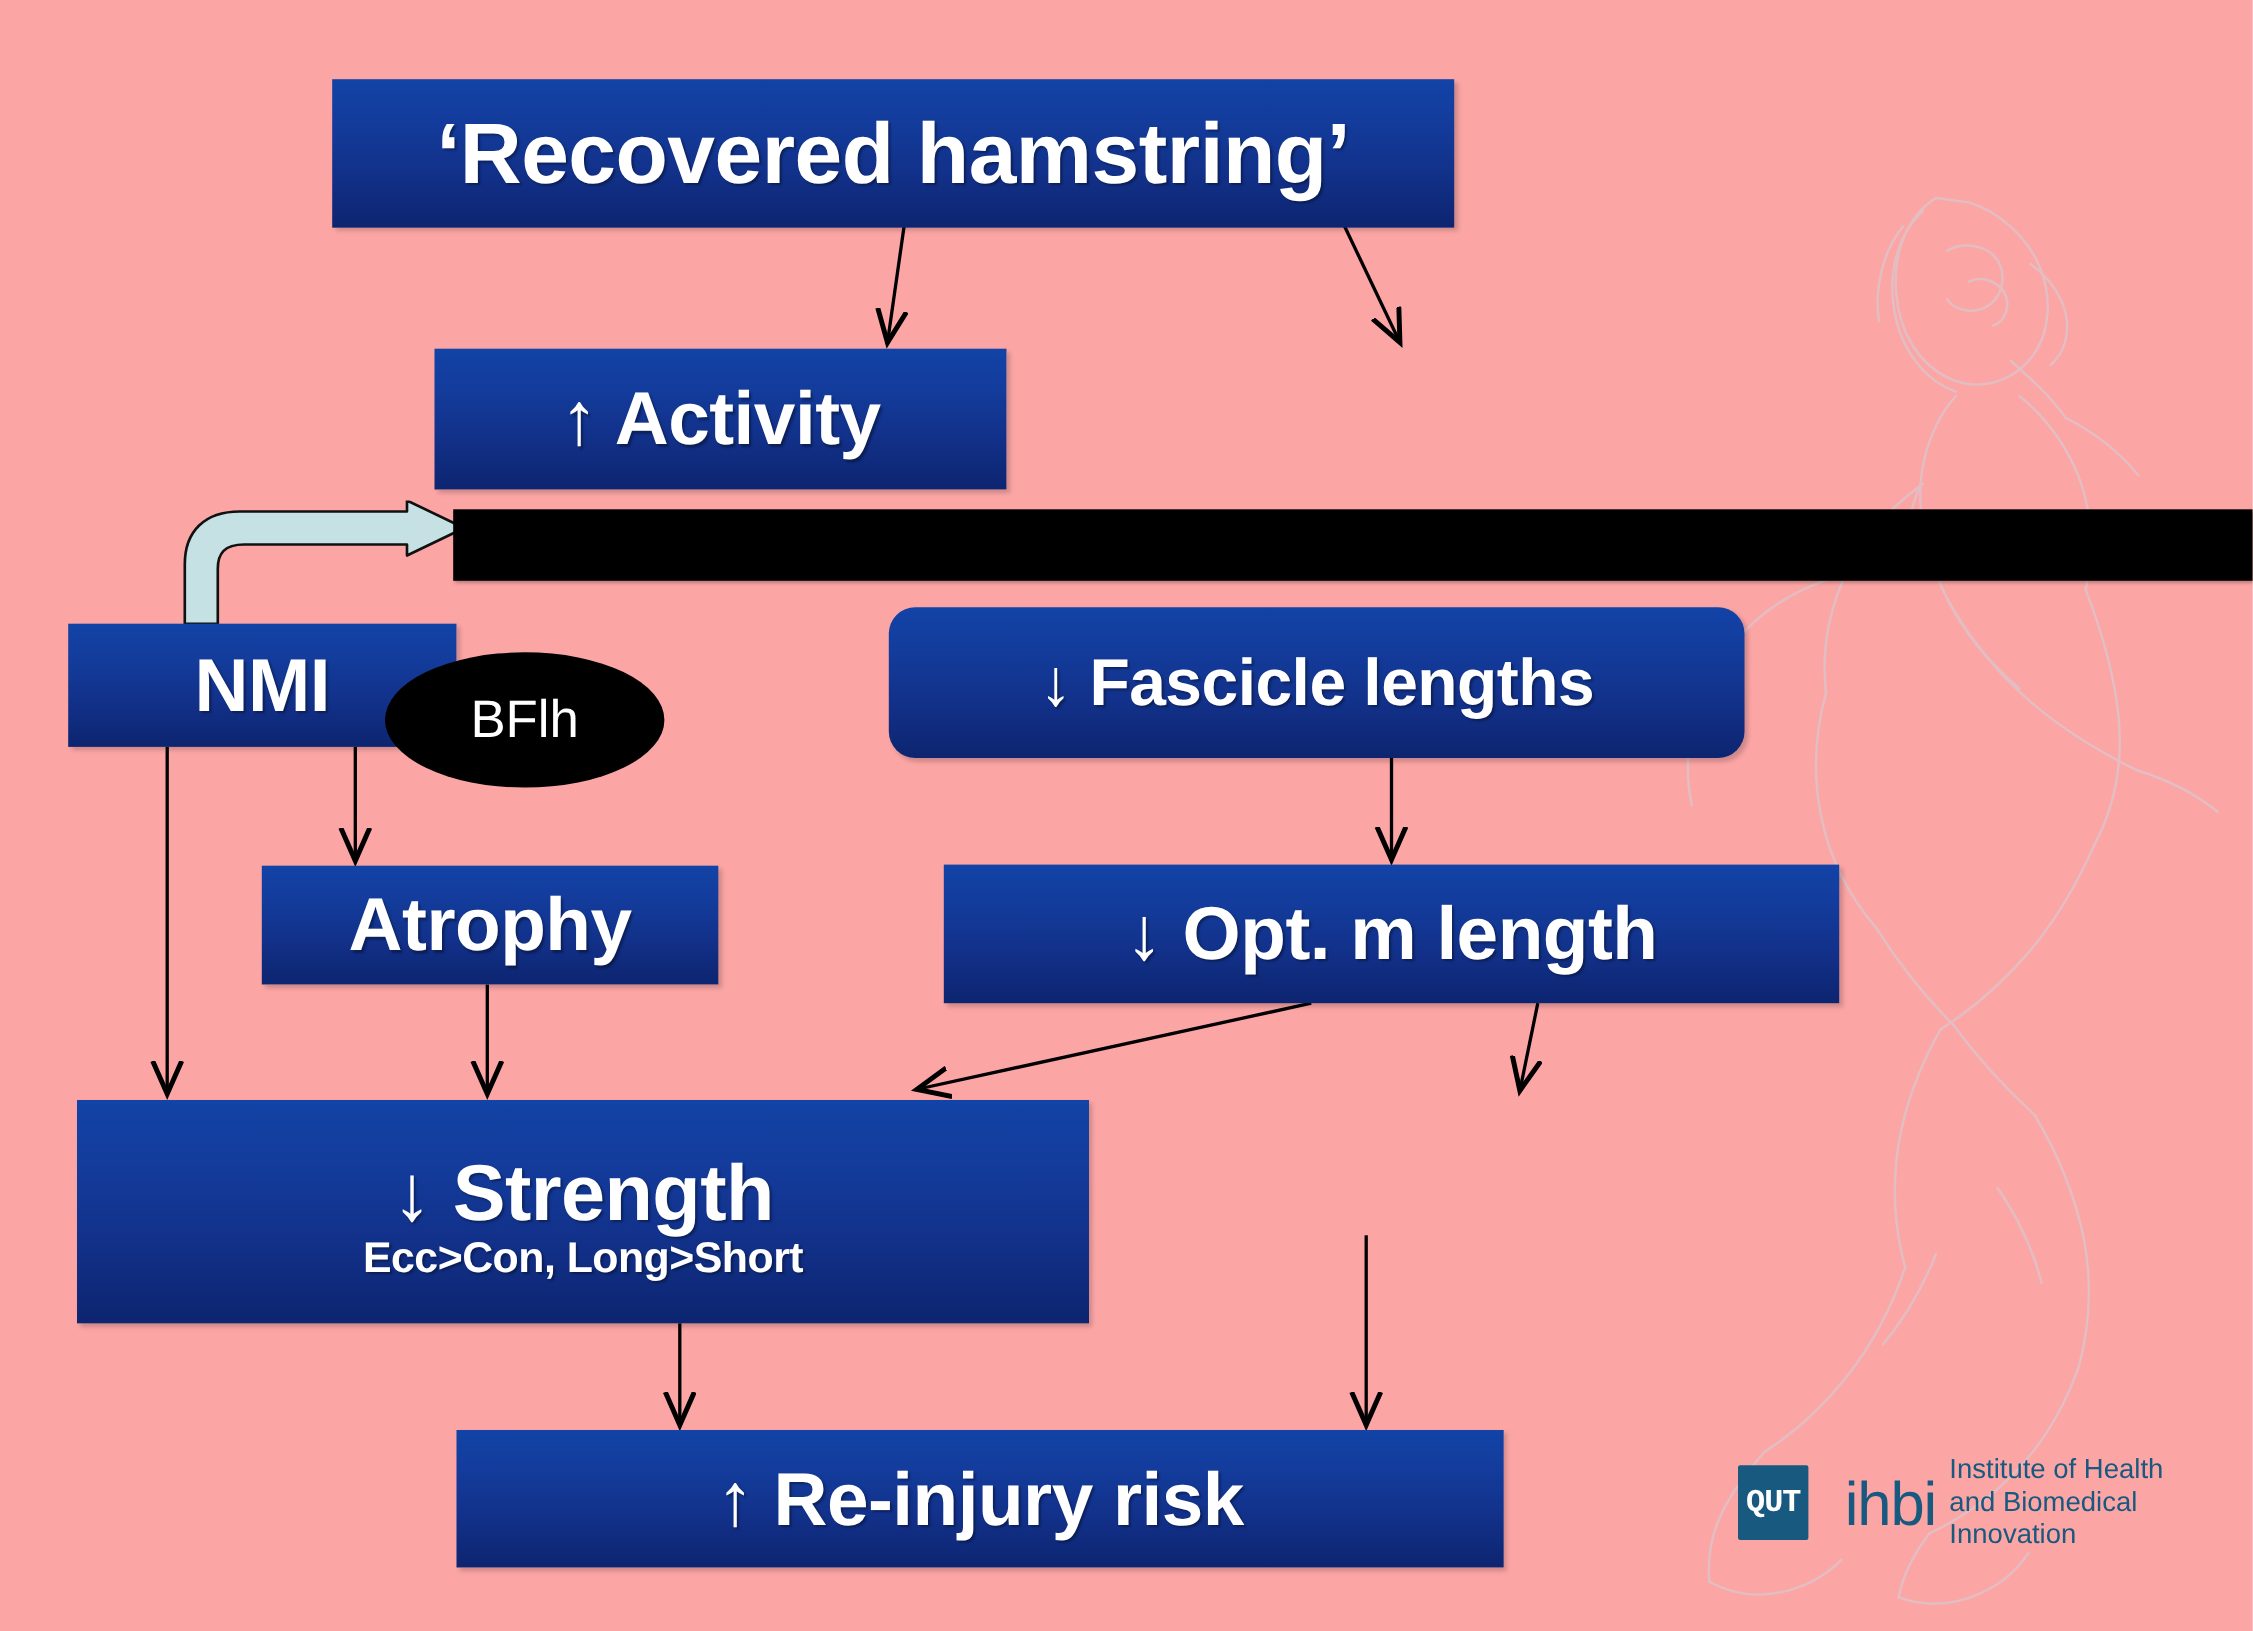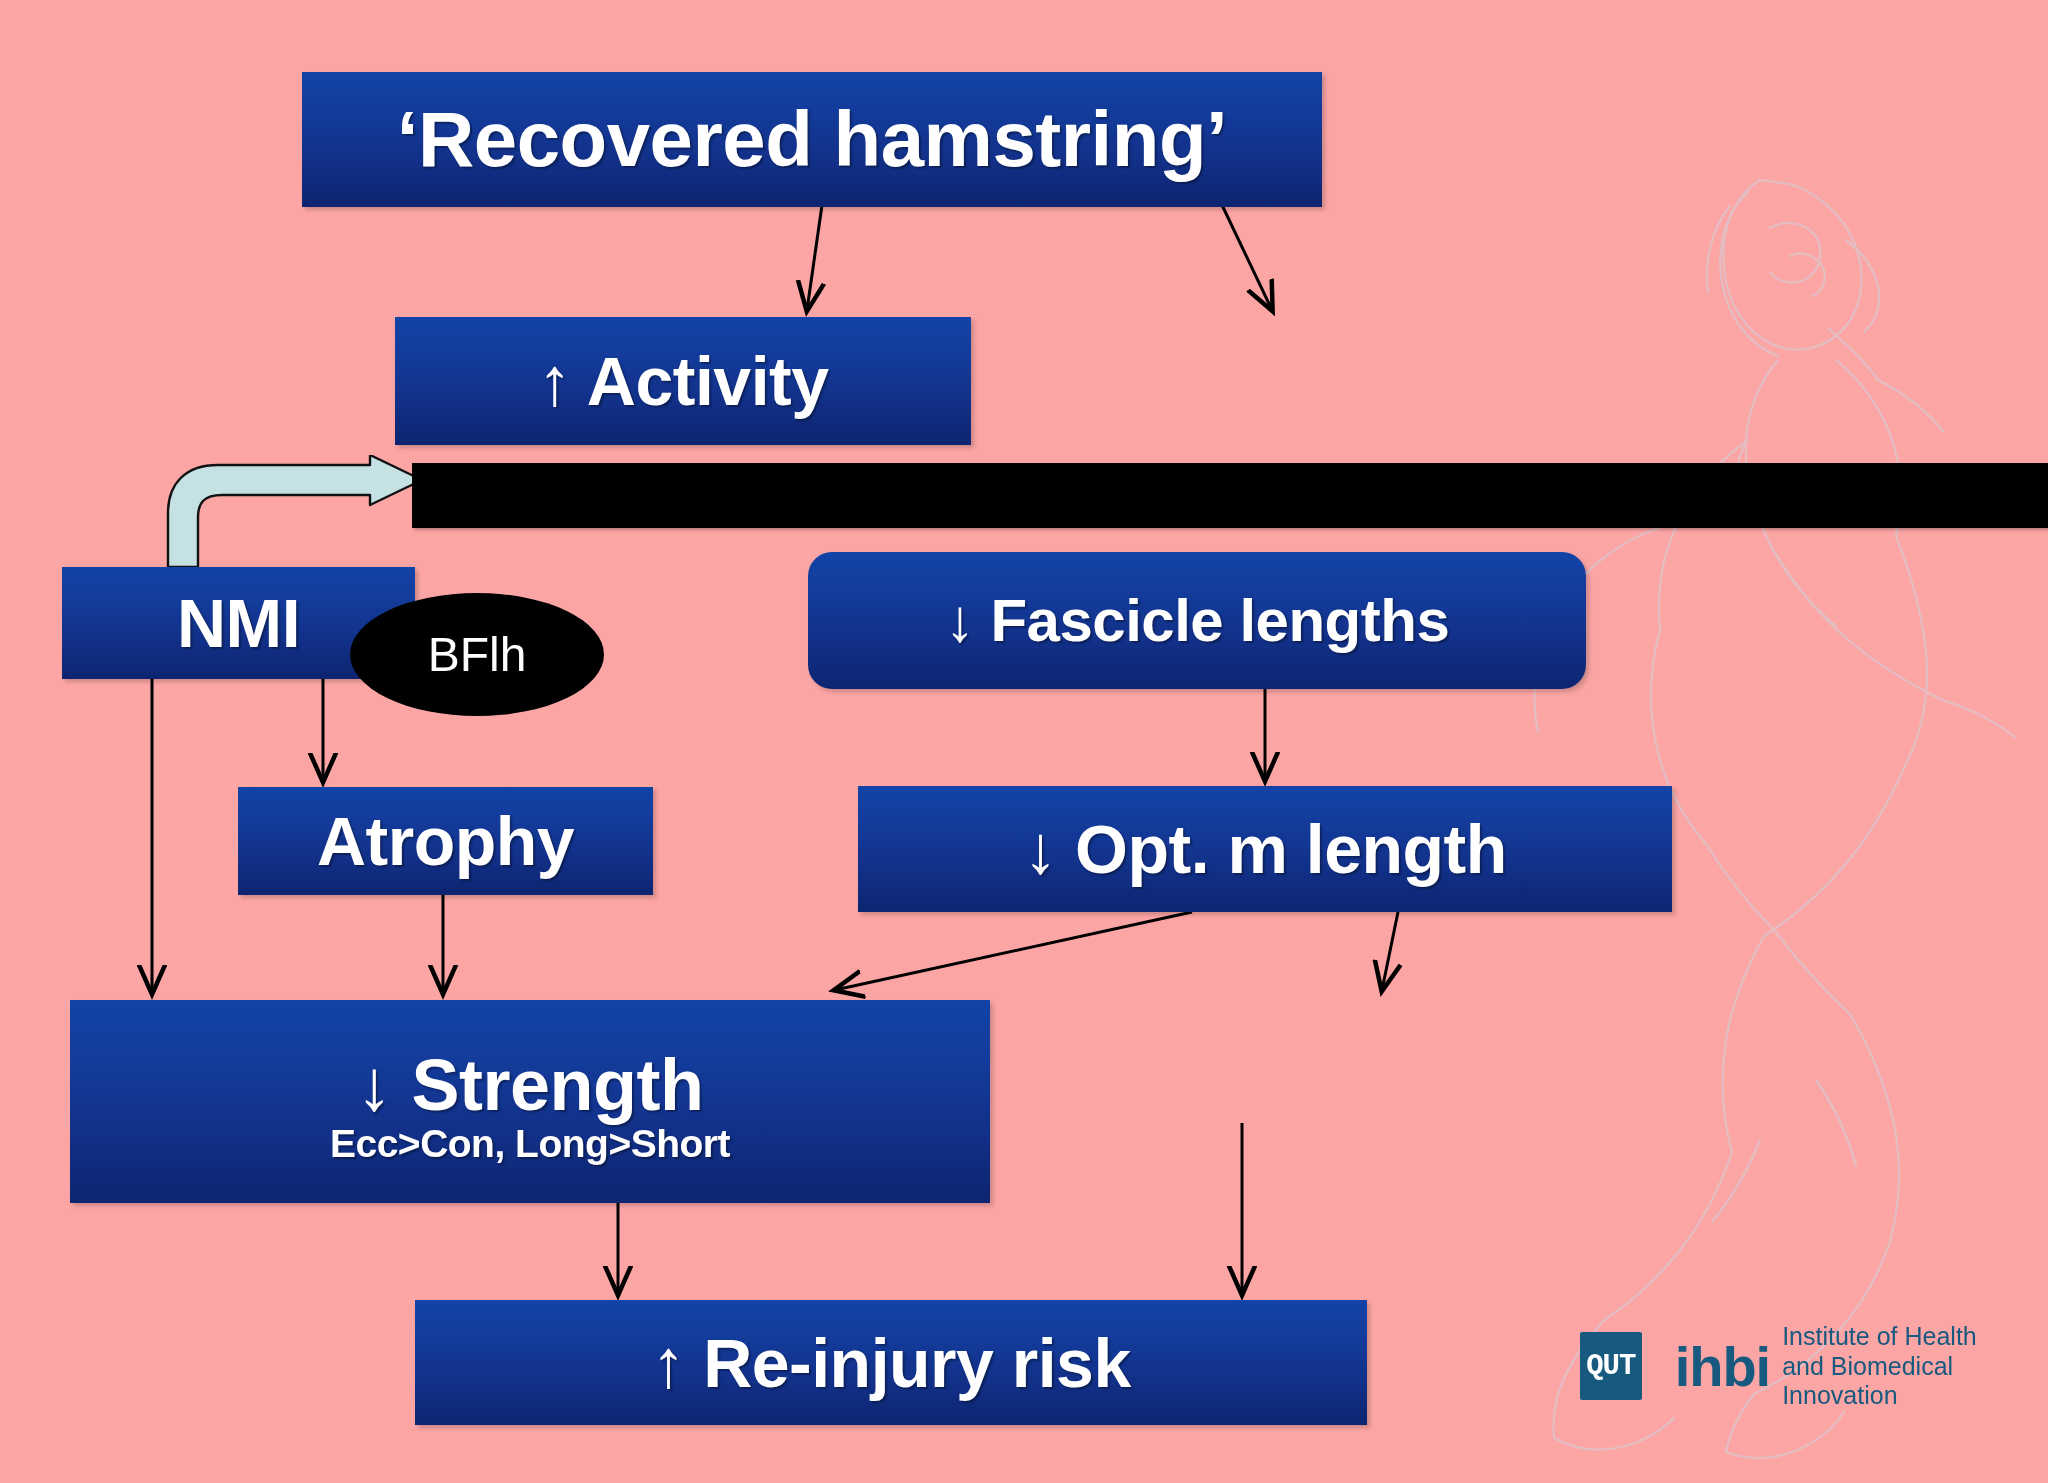--- a/index.html
+++ b/index.html
@@ -72,21 +72,21 @@
     width:68px;height:68px;
     background:#17597f;
     display:flex;align-items:center;justify-content:center;
     border-radius:2px;
   }
   #logo .qut-text{
     color:#ffffff;font-size:29px;font-weight:bold;letter-spacing:-1px;
     font-family:Liberation Mono, monospace;
   }
   #logo .ihbi{
-    font-size:56px;font-weight:bold;color:#17597f;
+    font-size:56px;font-weight:normal;color:#17597f;
     margin-left:33px;line-height:.95;letter-spacing:-1px;
   }
   #logo .inst{
     margin-left:12px;
     font-size:25px;color:#17597f;line-height:1.18;
     font-weight:normal;
   }
 </style>
 </head>
 <body>
@@ -157,21 +157,21 @@
 
   <svg style="position:absolute;left:160px;top:455px;width:270px;height:115px;" viewBox="0 0 270 115">
     <path d="M8 112 L8 58 C8 28 26 10 58 10 L210 10 L210 0 L262 25 L210 50 L210 40 L62 40
              C44 40 38 48 38 62 L38 112 Z" fill="#c5e1e4" stroke="#111111" stroke-width="2.4" stroke-linejoin="round"></path>
   </svg>
 
   <div class="box" style="left:302px;top:72px;width:1020px;height:135px;font-size:78px;">
     <span>‘Recovered hamstring’</span>
   </div>
 
-  <div class="box" style="left:395px;top:317px;width:576px;height:128px;font-size:68px;">
+  <div class="box" style="left:395px;top:317px;width:520px;height:128px;font-size:68px;">
     <span>↑ Activity</span>
   </div>
 
 
   <div class="blackbar" style="left:412px;top:463px;width:1636px;height:65px;"></div>
 
   <div class="box" style="left:62px;top:567px;width:353px;height:112px;font-size:68px;">
     <span>NMI</span>
   </div>
 

